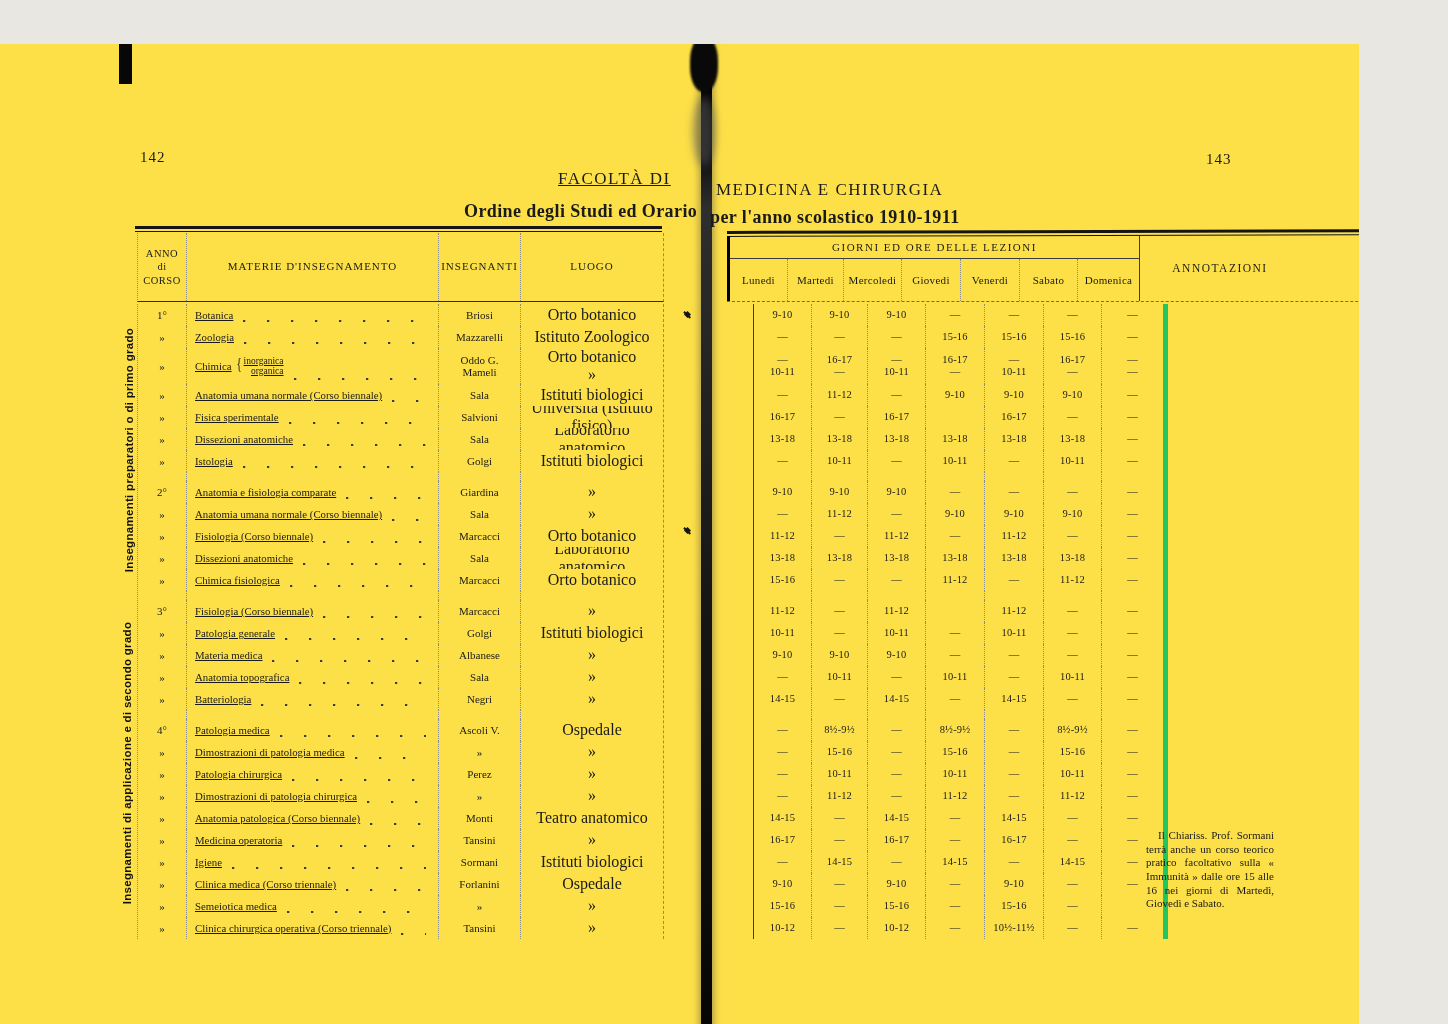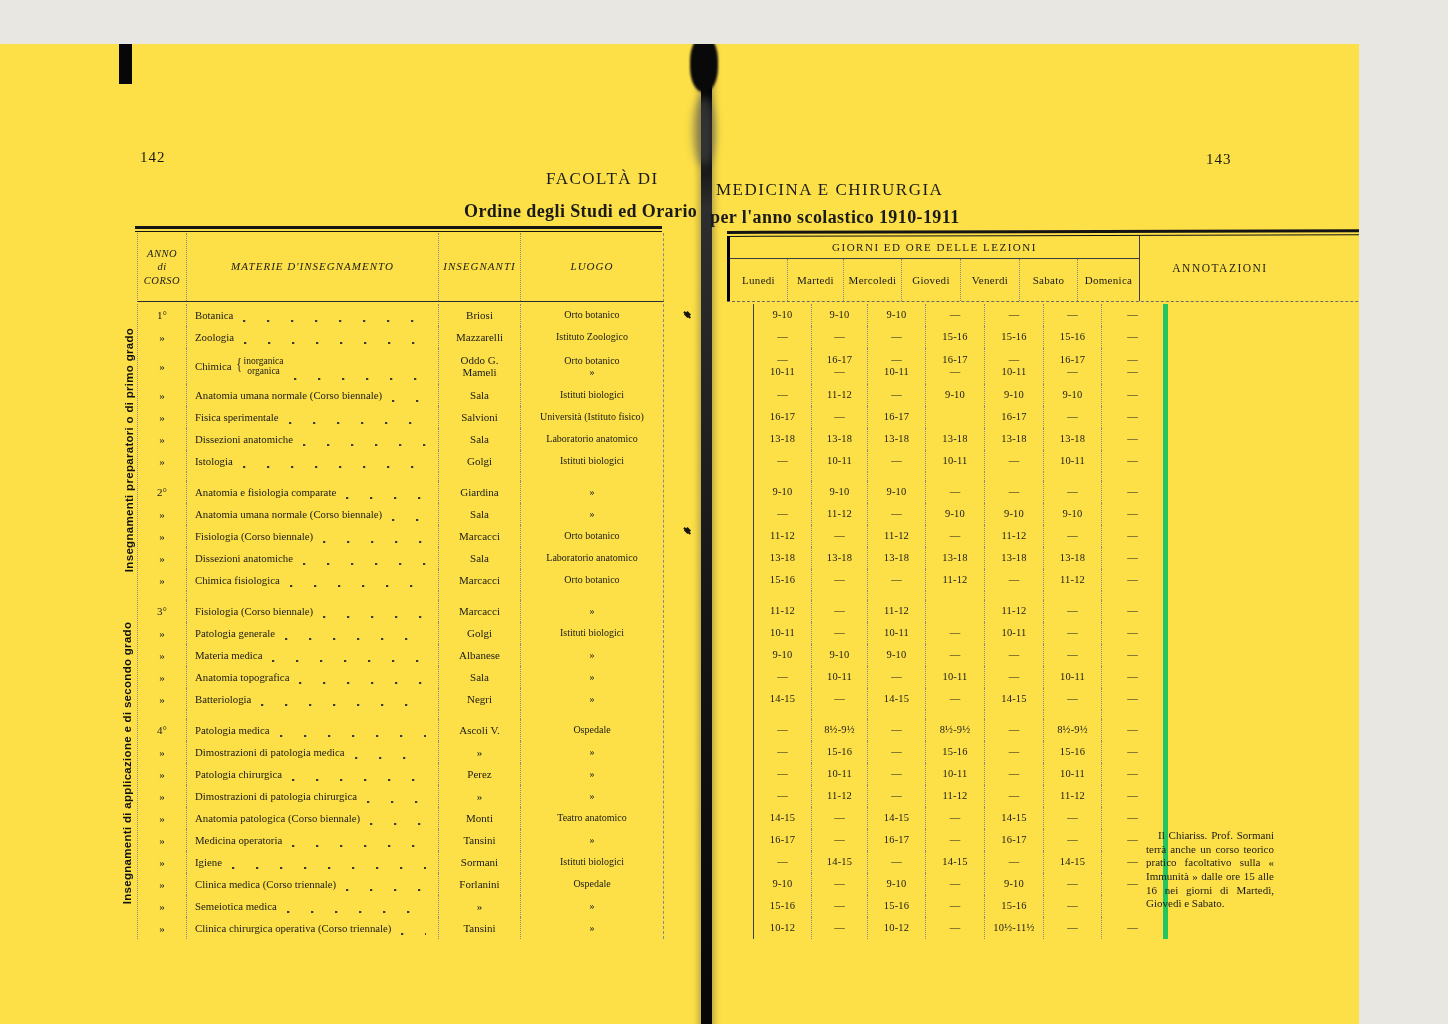--- a/index.html
+++ b/index.html
@@ -21,63 +21,63 @@
   .artifact{position:absolute;width:5px;height:5px;background:#161616;transform:rotate(45deg);}
   .artifact::before{content:"";position:absolute;left:-2px;top:2px;width:9px;height:1.5px;background:#161616;}
   .a1{left:685px;top:268px;}
   .a2{left:685px;top:484px;}
 
   
   .pageno{position:absolute;font-size:15px;letter-spacing:1px;}
   .pageno.left{left:140px;top:105px;}
   .pageno.right{left:1206px;top:107px;}
   .title{position:absolute;font-size:17px;letter-spacing:1.5px;}
-  .title.l{left:546px;top:125px;}
+  .title.l{left:558px;top:125px;text-decoration:underline;}
   .title.r{left:716px;top:136px;}
   .subtitle{position:absolute;font-weight:bold;font-size:18px;letter-spacing:.4px;}
   .subtitle.l{left:464px;top:157px;}
   .subtitle.r{left:710px;top:163px;}
 
   .side-label{position:absolute;font-family:"Liberation Sans","DejaVu Sans",sans-serif;
         font-weight:bold;font-size:11.5px;letter-spacing:.3px;white-space:nowrap;color:#111;
         transform:translate(-50%,-50%) rotate(-90deg);}
   .side-label.top{left:129px;top:406px;}
   .side-label.bottom{left:127px;top:719px;}
 
   
   .dbl{position:absolute;border-top:3px solid #141414;}
   .dbl::after{content:"";display:block;margin-top:2px;border-top:1px solid #141414;}
   .dbl.l{left:135px;top:182px;width:527px;}
   .dbl.r{left:727px;top:186px;width:716px;transform:rotate(-0.15deg);}
 
   
   .lhead{position:absolute;left:137px;top:189px;width:525px;height:68px;display:grid;
         grid-template-columns:48px 252px 82px 143px;
-        border-left:1px dotted #8a8a8a;border-right:1px dashed #8a8a8a;border-bottom:1px solid #2c2c2c;font-style:italic;}
+        border-left:1px dotted #8a8a8a;border-right:1px dashed #8a8a8a;border-bottom:1px solid #2c2c2c;}
   .lhead .h{display:flex;flex-direction:column;align-items:center;justify-content:center;
         text-align:center;font-size:11px;letter-spacing:1px;line-height:1.25;}
   .lhead .h+.h{border-left:1px dotted #8a8a8a;}
   .lhead .anno-h{font-size:10.5px;letter-spacing:.5px;}
 
   .lbody{position:absolute;left:137px;top:260px;width:525px;
         border-left:1px dotted #8a8a8a;border-right:1px dashed #8a8a8a;}
   .lrow{display:grid;grid-template-columns:48px 252px 82px 143px;height:22px;}
   .lrow.tall{height:36px;}
   .lrow.sp{height:9px;}
   .c{height:100%;display:flex;align-items:center;justify-content:center;text-align:center;
         font-size:11px;line-height:1.12;white-space:pre-line;overflow:hidden;}
   .bl{border-left:1px dotted #8a8a8a;}
-  .materia{justify-content:flex-start;text-align:center;padding:0 6px 0 8px;font-size:10.8px;}
+  .materia{justify-content:flex-start;text-align:right;padding:0 6px 0 8px;font-size:10.8px;text-decoration:underline;}
   .mtext{white-space:nowrap;}
   .msub{font-size:9.5px;line-height:1.08;white-space:pre-line;margin-left:5px;position:relative;padding-left:7px;}
   .msub::before{content:"{";position:absolute;left:0;top:50%;transform:translateY(-54%) scaleY(1.6);font-size:11px;}
   .leader{flex:1;align-self:flex-end;height:10px;margin:0 6px 3px 10px;
         background-image:radial-gradient(circle at 1.2px 8px,#3a3a3a 1.1px,transparent 1.5px);
         background-size:24px 10px;background-repeat:repeat-x;}
-  .luogo{font-size:10px;}
+  .luogo{font-size:16px;}
 
   
   .rhead{position:absolute;left:727px;top:192px;width:409px;height:65px;
         border-left:3px solid #000000;border-right:1px solid #3c3c3c;}
   .giorni{height:22px;display:flex;align-items:center;justify-content:center;
         font-size:11px;letter-spacing:1.5px;border-bottom:1px solid #3c3c3c;}
   .days{display:grid;grid-template-columns:57px 56px 58px 59px 59px 58px 62px;height:42px;}
   .days .d{display:flex;align-items:center;justify-content:center;font-size:11px;letter-spacing:.3px;}
   .days .d+.d{border-left:1px dotted #8a8a8a;}
   .annot-h{position:absolute;left:1140px;top:192px;width:160px;height:64px;

